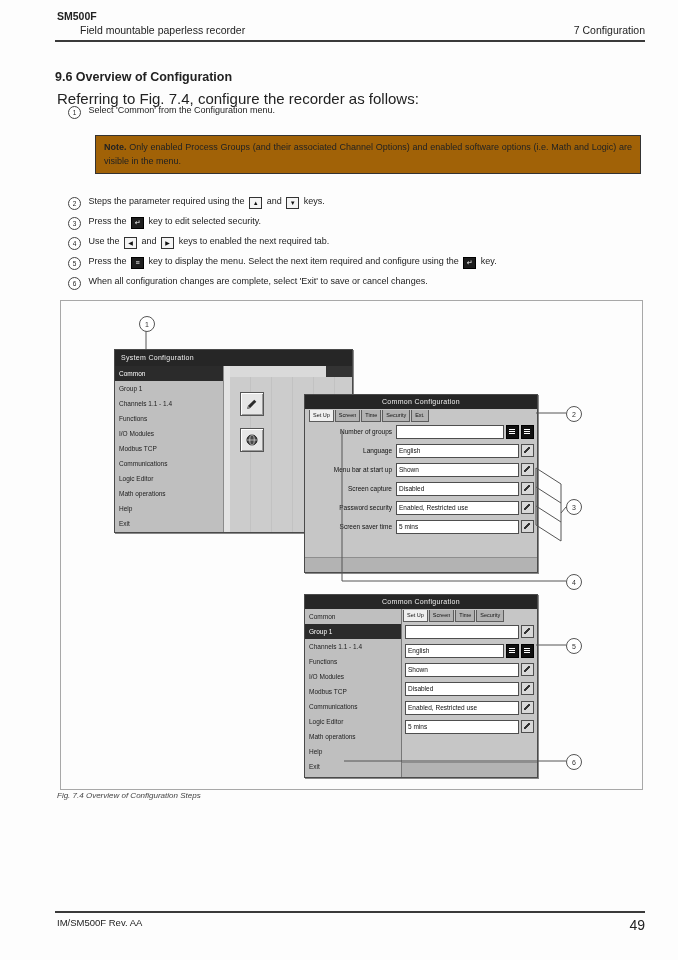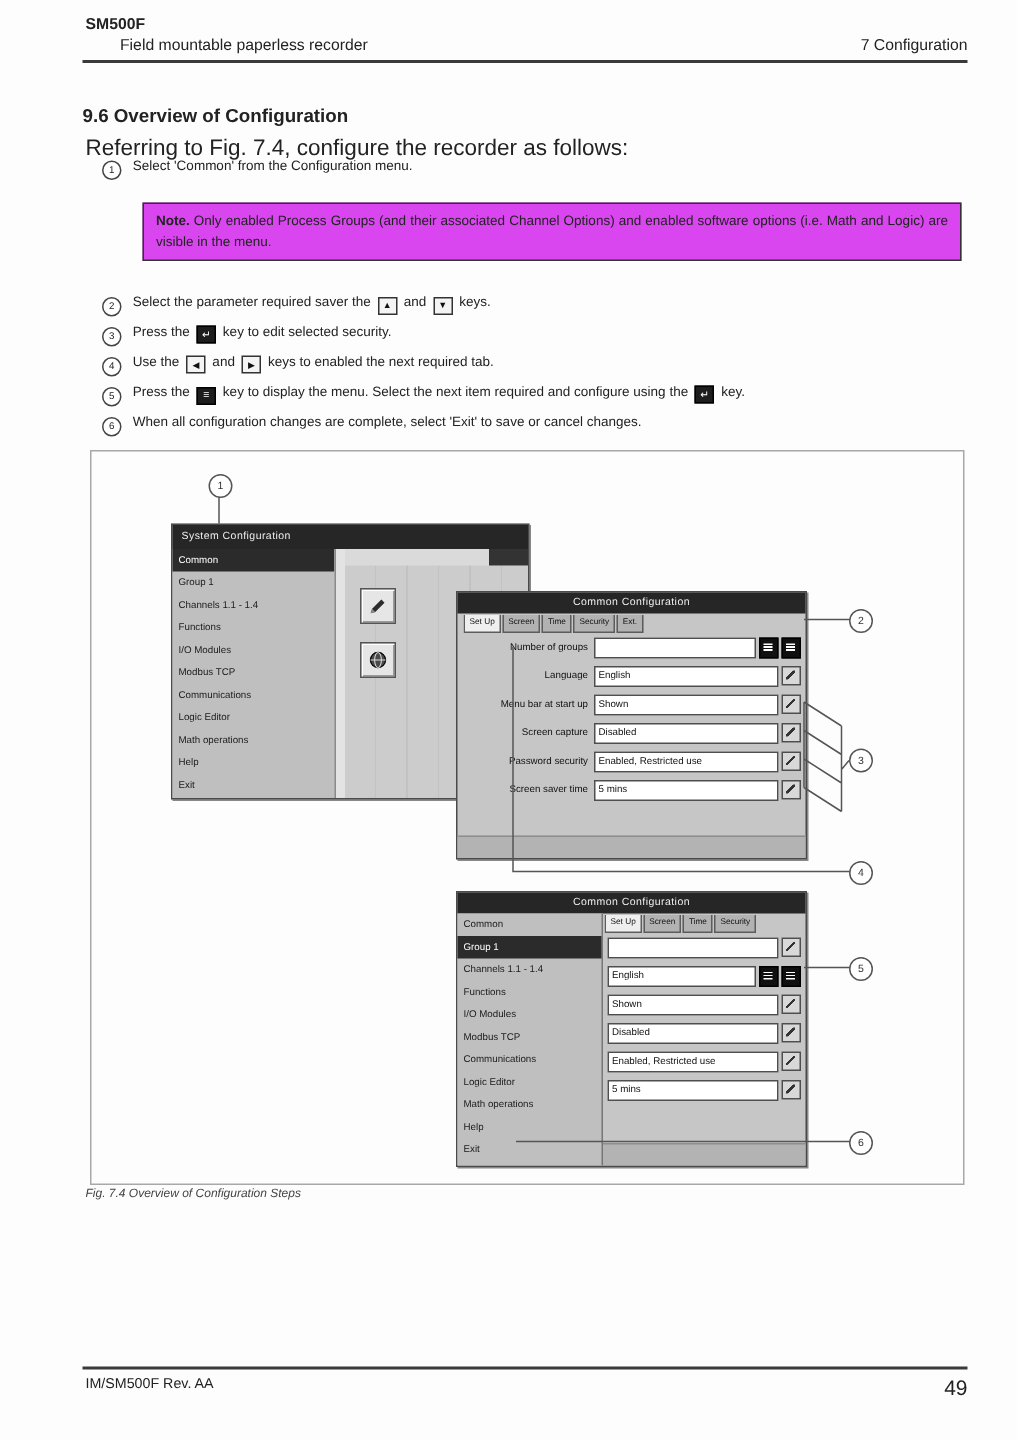--- a/index.html
+++ b/index.html
@@ -15,21 +15,21 @@
   .sec-title{top:70px;left:55px;font-size:12.5px;font-weight:bold;}
   .sec-intro{top:90px;left:57px;font-size:15px;}
   
   .step{font-size:9px;left:68px;white-space:nowrap;}
   .stepnum{display:inline-flex;align-items:center;justify-content:center;width:11px;height:11px;
            border:1px solid #444;border-radius:50%;font-size:6.5px;margin-right:5px;vertical-align:-2px;background:#fff;}
   .key{display:inline-flex;align-items:center;justify-content:center;width:11px;height:10px;
        border:1px solid #333;font-size:6px;margin:0 2px;vertical-align:-1px;background:#f4f4f4;color:#111;}
   .key.dark{background:#1d1d1d;color:#fff;border-color:#000;font-size:7px;}
   
-  .notebox{top:135px;left:95px;width:528px;border:1px solid #333;background:#d946ef;
+  .notebox{top:135px;left:95px;width:528px;border:1px solid #333;background:#a16207;
            padding:5px 8px;font-size:9px;line-height:1.5;text-align:justify;}
   .notebox b{font-weight:bold;}
   
   .figbox{top:300px;left:60px;width:581px;height:488px;border:1px solid #a8a8a8;background:#fdfdfd;}
   .dlg{position:absolute;border:1px solid #4a4a4a;background:#c6c6c6;box-shadow:1px 1px 0 #888;}
   .titlebar{position:absolute;left:0;top:0;right:0;height:14px;background:#262626;color:#eee;
             font-size:7px;line-height:14px;text-align:center;letter-spacing:.3px;}
   .titlebar.left{text-align:left;padding-left:6px;height:16px;line-height:16px;}
   .menu{position:absolute;background:#bfbfbf;border-right:1px solid #777;}
   .mi{height:15px;line-height:15px;font-size:6.5px;padding-left:4px;color:#1c1c1c;white-space:nowrap;overflow:hidden;}
@@ -81,21 +81,21 @@
     <span class="stepnum">1</span>
     <span>Select 'Common' from the Configuration menu.</span>
   </div>
 
   <div class="abs notebox">
     <b>Note.</b><span> Only enabled Process Groups (and their associated Channel Options) and enabled software options (i.e. Math and Logic) are visible in the menu.</span>
   </div>
 
   <div class="abs step" style="top:196px;">
     <span class="stepnum">2</span>
-    <span>Select the parameter required saver the</span>
+    <span>Steps the parameter required using the</span>
     <span class="key">▲</span>
     <span>and</span>
     <span class="key">▼</span>
     <span>keys.</span>
   </div>
   <div class="abs step" style="top:216px;">
     <span class="stepnum">3</span>
     <span>Press the</span>
     <span class="key dark">↵</span>
     <span>key to edit selected security.</span>

